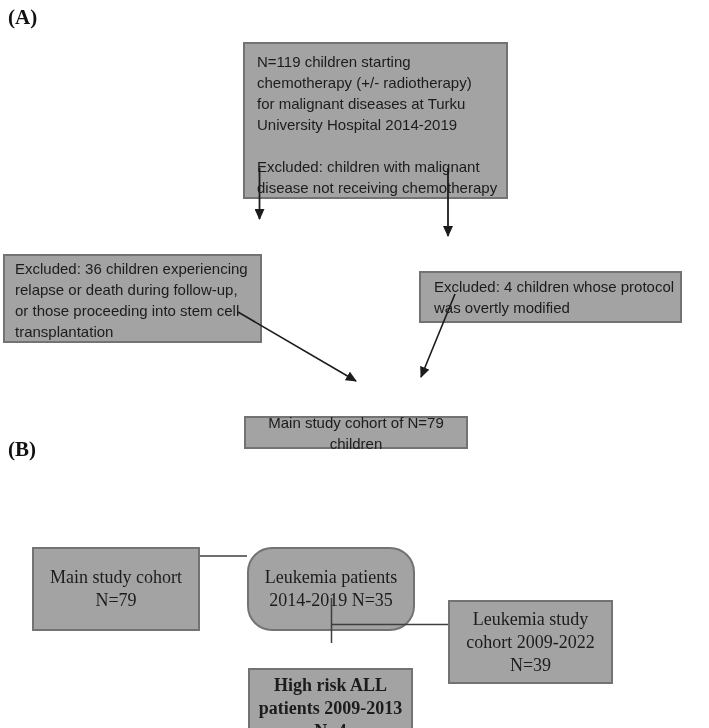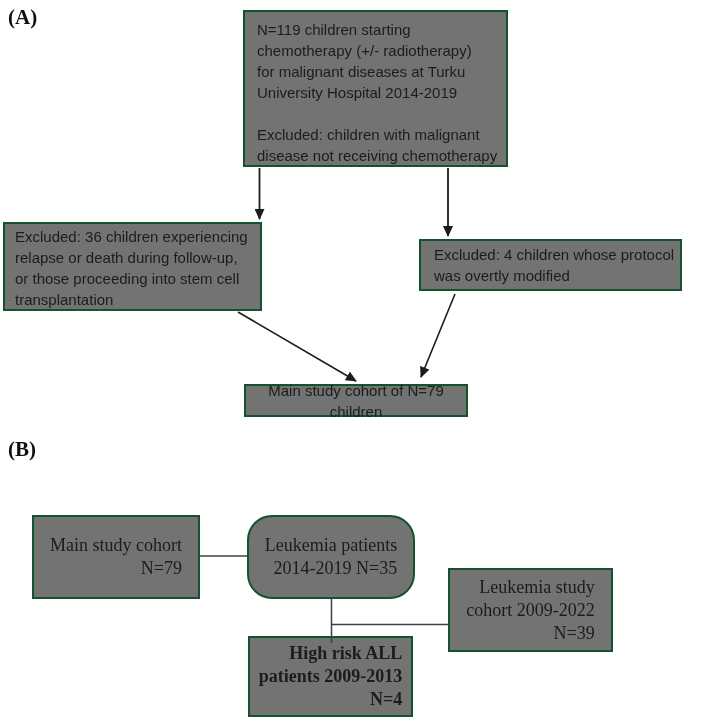--- a/index.html
+++ b/index.html
@@ -15,34 +15,35 @@
   .panel-label {
     position: absolute;
     font-family: "Liberation Serif", serif;
     font-weight: 700;
     font-size: 21px;
     color: #111111;
   }
   .box {
     position: absolute;
     box-sizing: border-box;
-    border: 2px solid #14532d;
-    background: #737373;
+    border: 2px solid #737373;
+    background: #a3a3a3;
     white-space: pre-line;
+    margin-top: 32px;
   }
   .box-a {
     font-size: 15px;
     line-height: 21px;
     text-align: left;
   }
   .box-b {
     font-family: "Liberation Serif", serif;
     font-size: 18px;
     line-height: 23px;
-    text-align: right;
+    text-align: center;
     display: flex;
     align-items: center;
     justify-content: center;
   }
   #a-top-box    { left: 243px; top: 10px;  width: 265px; height: 157px; padding: 7px 8px 0 12px; }
   #a-left-box   { left: 3px;   top: 222px; width: 259px; height: 89px;  padding: 2px 4px 0 10px; }
   #a-right-box  { left: 419px; top: 239px; width: 263px; height: 52px;  padding: 0 0 0 13px; display: flex; align-items: center; }
   #a-bottom-box { left: 244px; top: 384px; width: 224px; height: 33px;  text-align: center; display: flex; align-items: center; justify-content: center; }
   #b-main-box   { left: 32px;  top: 515px; width: 168px; height: 84px; }
   #b-leuk-box   { left: 247px; top: 515px; width: 168px; height: 84px; border-radius: 25px; }

